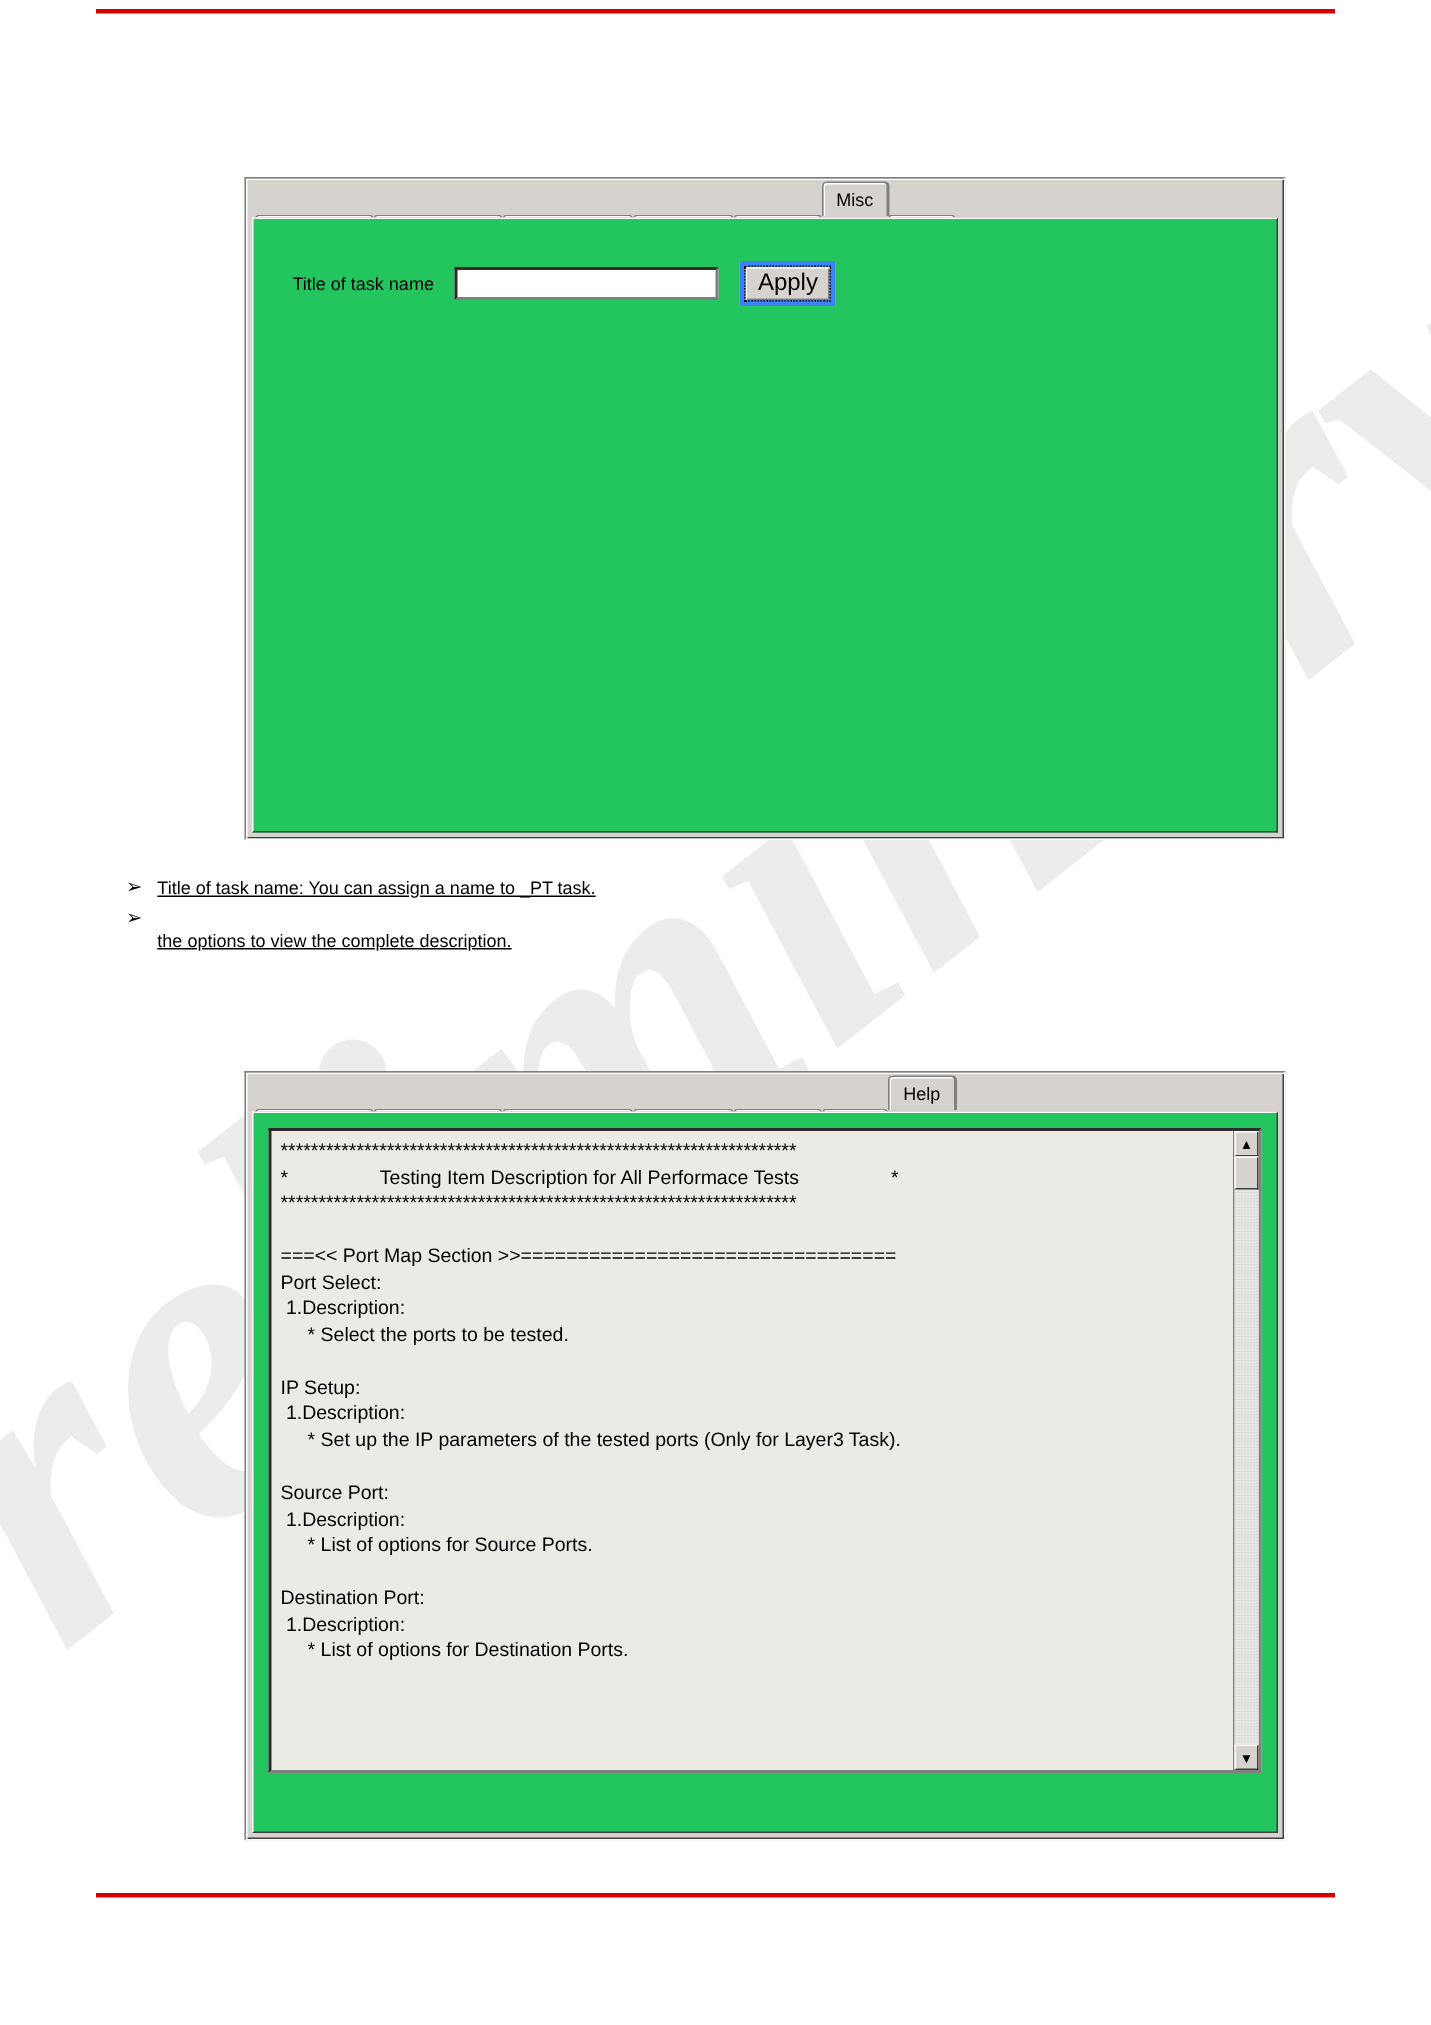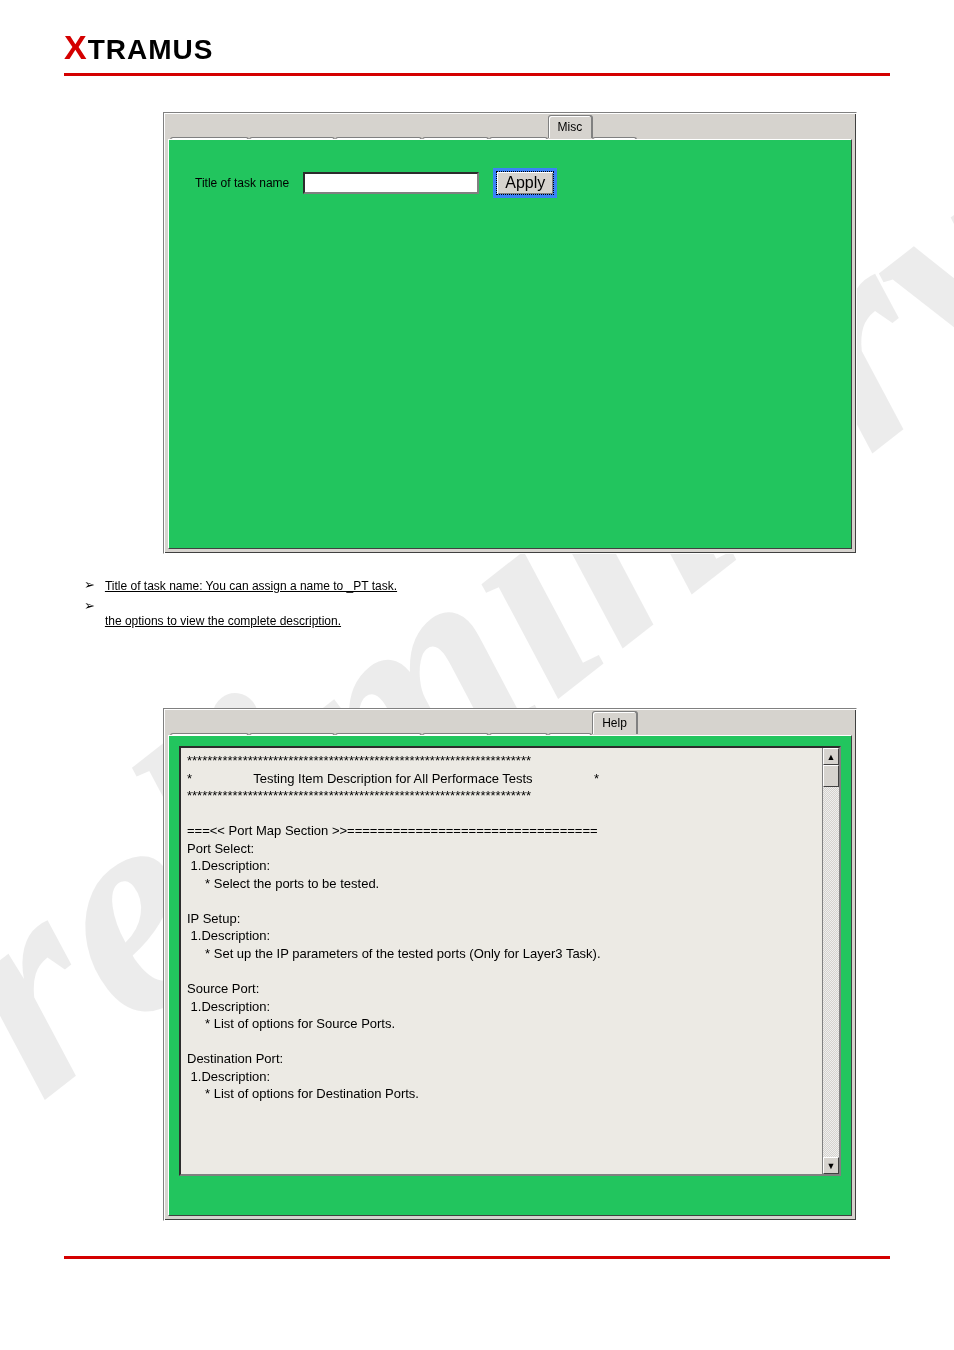--- a/index.html
+++ b/index.html
@@ -241,25 +241,20 @@
 <body>
 
 <div class="watermark">
   <svg viewBox="0 0 954 1350">
     <text x="480" y="760" fill="#d9d9d9" fill-opacity="0.5" font-family="Georgia, 'Times New Roman', serif" font-size="300" font-style="italic" font-weight="600" text-anchor="middle" transform="rotate(-38 480 760)">Preliminary</text>
   </svg>
 </div>
 
 <div class="content">
 
-  <div class="logo-wrap">
-    <span class="logo">
-      <span class="x">X</span><span>TRAMUS</span>
-    </span>
-  </div>
   <div class="rule-red"></div>
 
   <div class="panel misc">
     <div class="tabstrip">
       <div class="tab">MediaType</div>
       <div class="tab">Packet A-&gt;B</div>
       <div class="tab">Packet B-&gt;A</div>
       <div class="tab">Learning</div>
       <div class="tab">Criteria</div>
       <div class="tab active">Misc</div>

